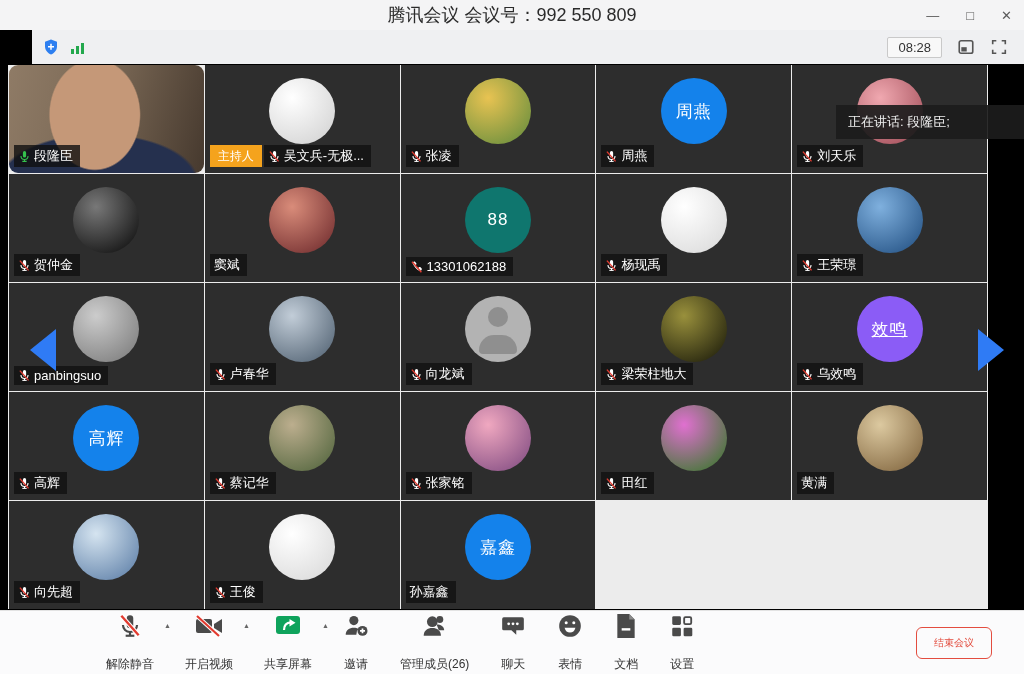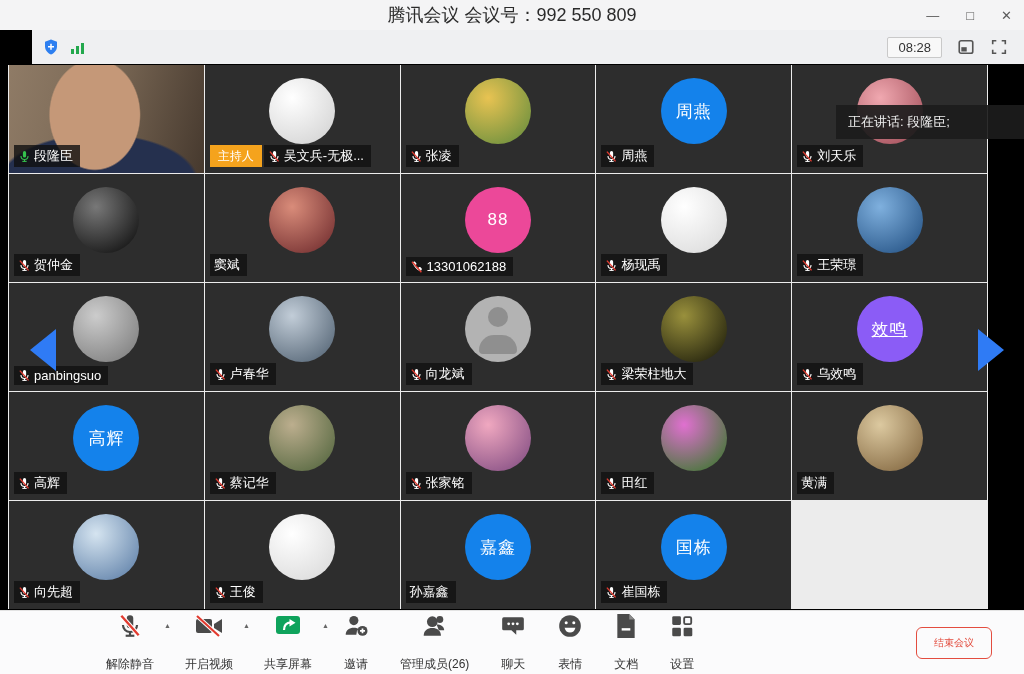--- a/index.html
+++ b/index.html
@@ -31,20 +31,21 @@
   .avatar { width:66px; height:66px; border-radius:50%; margin-bottom:16px; flex:0 0 auto; }
   .avatar-text { display:flex; align-items:center; justify-content:center; color:#fff; font-size:17px; letter-spacing:1px; }
   .avatar-default { background:#b3b3b3; position:relative; }
   .sil-head { position:absolute; left:50%; top:11px; transform:translateX(-50%); width:20px; height:20px; border-radius:50%; background:#8f8f8f; }
   .sil-body { position:absolute; left:50%; bottom:8px; transform:translateX(-50%); width:38px; height:19px; border-radius:19px 19px 5px 5px; background:#8f8f8f; }
   .video-feed {
     background-image:
       radial-gradient(ellipse 46px 56px at 44% 46%, #c59878 97%, rgba(0,0,0,0) 100%),
       radial-gradient(ellipse 100px 48px at 46% 108%, #25304e 96%, rgba(0,0,0,0) 100%),
       linear-gradient(105deg, #8f7b66 0%, #7b6956 45%, #46392e 100%);
+    border-radius: 9px;
   }
   .label-row { position:absolute; left:5px; bottom:6px; display:flex; align-items:stretch; gap:2px; max-width:calc(100% - 10px); z-index:2; }
   .host-badge { background:#F5A31D; color:#fff; font-size:12px; padding:2px 8px; display:flex; align-items:center; white-space:nowrap; }
   .name-box { background:rgba(16,16,16,0.8); color:#fff; font-size:13px; padding:2px 7px 2px 4px; display:flex; align-items:center; gap:3px; white-space:nowrap; overflow:hidden; }
   .mic-ic { display:flex; align-items:center; flex:0 0 auto; }
   .tooltip {
     position:absolute; top:41px; right:0; width:188px; height:34px;
     background:rgba(28,28,28,0.92); color:#efefef; font-size:13px;
     display:flex; align-items:center; padding-left:12px; z-index:6;
   }
@@ -207,21 +208,21 @@
       </div>
       <div class="tile">
         <div class="avatar" style="background: radial-gradient(circle at 35% 30%, rgb(217, 140, 122) 0%, rgb(122, 53, 53) 85%);"></div>
         <div class="label-row">
           <span class="name-box">
             <span>窦斌</span>
           </span>
         </div>
       </div>
       <div class="tile">
-        <div class="avatar avatar-text" style="background: #ec4899;">88</div>
+        <div class="avatar avatar-text" style="background: #0f766e;">88</div>
         <div class="label-row">
           <span class="name-box">
             <span class="mic-ic">
               <svg width="14" height="14" viewBox="0 0 24 24">
                 <path d="M5 4c1.5-1.5 3-1.7 4-.7l1.8 2.2c.6.8.4 1.7-.3 2.4l-1 1c.8 1.7 2.9 3.8 4.6 4.6l1-1c.7-.7 1.6-.9 2.4-.3l2.2 1.8c1 1 .8 2.5-.7 4-1.6 1.6-4.6.6-8-2.8S3.4 5.6 5 4z" fill="#fff"></path>
                 <line x1="3.5" y1="3" x2="19.5" y2="21" stroke="#E23B30" stroke-width="2.6"></line>
               </svg>
             </span>
             <span>13301062188</span>
           </span>
@@ -457,37 +458,20 @@
             </span>
             <span>王俊</span>
           </span>
         </div>
       </div>
       <div class="tile">
         <div class="avatar avatar-text" style="background: rgb(20, 130, 235);">嘉鑫</div>
         <div class="label-row">
           <span class="name-box">
             <span>孙嘉鑫</span>
-          </span>
-        </div>
-      </div>
-      <div class="tile">
-        <div class="avatar avatar-text" style="background: rgb(20, 130, 235);">国栋</div>
-        <div class="label-row">
-          <span class="name-box">
-            <span class="mic-ic">
-              <svg width="13" height="13" viewBox="0 0 24 24">
-                <rect x="9" y="2" width="6" height="12" rx="3" fill="#ffffff"></rect>
-                <path d="M5.5 11a6.5 6.5 0 0 0 13 0" stroke="#ffffff" stroke-width="2" fill="none"></path>
-                <line x1="12" y1="17.5" x2="12" y2="21" stroke="#ffffff" stroke-width="2"></line>
-                <line x1="8" y1="21" x2="16" y2="21" stroke="#ffffff" stroke-width="2"></line>
-                <line x1="3.5" y1="3" x2="19.5" y2="21" stroke="#E23B30" stroke-width="2.6"></line>
-              </svg>
-            </span>
-            <span>崔国栋</span>
           </span>
         </div>
       </div>
     </div>
   <div class="nav-arrow nav-left"></div>
   <div class="nav-arrow nav-right"></div>
   <div class="tooltip">正在讲话: 段隆臣;</div>
 </div>
 
 <div class="bottombar">

